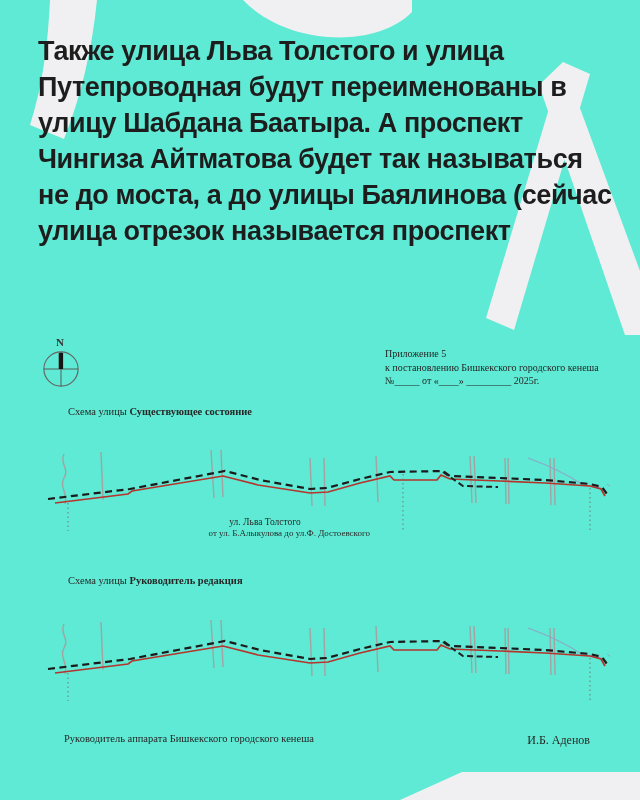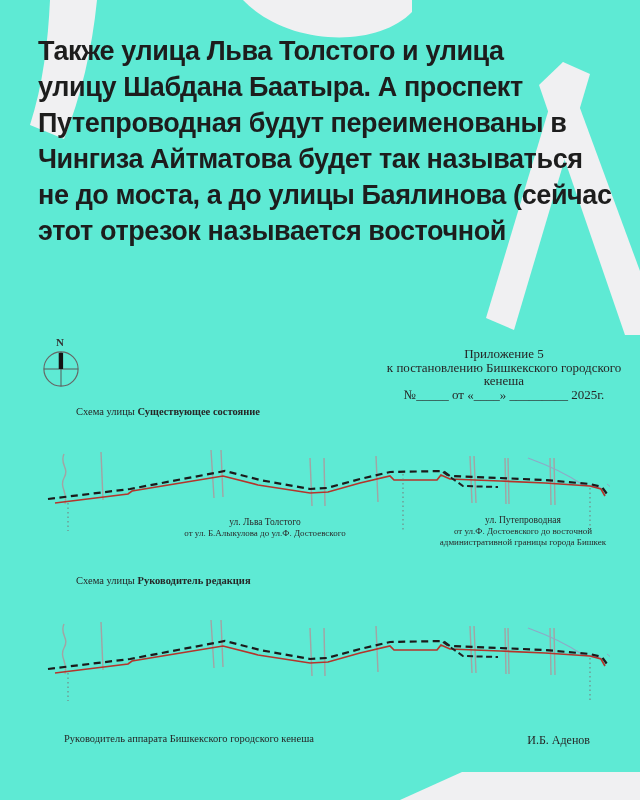--- a/index.html
+++ b/index.html
@@ -12,52 +12,52 @@
   .headline{position:absolute;left:38px;top:33px;width:575px;
             font-family:"Liberation Sans",sans-serif;font-weight:700;
             font-size:27px;line-height:36px;letter-spacing:-0.4px;color:#1d1d1d;}
 
   
   .doc{position:absolute;left:0;top:320px;width:640px;height:480px;color:#272727;}
   .doc .abs{position:absolute;}
   .compass-n{left:51px;top:-(0px);top:16px;width:18px;text-align:center;
              font-size:11px;font-weight:bold;color:#333;}
   .compass{left:42px;top:30px;width:38px;height:38px;}
-  .appendix{left:385px;top:27px;width:238px;font-size:13px;line-height:13.5px;color:#262626;text-align:center;}
-  .scheme-title{font-size:10.5px;color:#262626;white-space:nowrap;margin-left:8px;}
+  .appendix{left:385px;top:27px;width:238px;font-size:10px;line-height:13.5px;color:#262626;}
+  .scheme-title{font-size:10.5px;color:#262626;white-space:nowrap;}
   .scheme-title .bold{font-weight:bold;}
   .roadsvg{left:30px;width:580px;height:85px;}
   .cap{text-align:center;color:#2a2a2a;}
   .cap .name{font-weight:normal;font-size:9.5px;line-height:11px;white-space:nowrap;}
-  .cap .range{font-size:9px;line-height:10.5px;}
+  .cap .range{font-size:9px;line-height:10.5px;text-align:right;}
   .footer-left{left:64px;top:413px;font-size:10.5px;color:#262626;white-space:nowrap;}
   .footer-right{right:50px;top:413px;font-size:12px;color:#262626;white-space:nowrap;}
 </style>
 </head>
 <body>
 
 <div class="page">
 
   <svg class="wm-svg" width="640" height="800" viewBox="0 0 640 800">
     <g fill="#f0f0f2">
       <path d="M50,0 L97,0 C92,50 81,96 64,139 L30,125 C43,85 48,42 50,0 Z"></path>
       <path d="M243,0 C287,46 376,49 412,12 L412,0 Z"></path>
       <polygon points="563,62 590,74 514,330 486,318"></polygon>
       <polygon points="563,62 539,85 625,335 658,335 658,320"></polygon>
       <polygon points="400,800 462,772 640,772 640,800"></polygon>
     </g>
   </svg>
 
   <div class="headline">
     <div>Также улица Льва Толстого и улица</div>
+    <div>Путепроводная будут переименованы в</div>
     <div>улицу Шабдана Баатыра. А проспект</div>
-    <div>Путепроводная будут переименованы в</div>
     <div>Чингиза Айтматова будет так называться</div>
     <div>не до моста, а до улицы Баялинова (сейчас</div>
-    <div>этот отрезок называется восточной</div>
+    <div>улица отрезок называется проспект</div>
   </div>
 
   <div class="doc">
 
     <div class="abs compass-n">N</div>
     <svg class="abs compass" viewBox="0 0 40 40">
       <circle cx="20" cy="20" r="18" fill="none" stroke="#666" stroke-width="1.2"></circle>
       <line x1="20" y1="2" x2="20" y2="38" stroke="#555" stroke-width="1"></line>
       <line x1="2" y1="20" x2="38" y2="20" stroke="#555" stroke-width="1"></line>
       <rect x="17.6" y="3" width="4.6" height="17" fill="#141414"></rect>
@@ -109,25 +109,20 @@
       </defs>
       <use href="#road-core"></use>
 
       <path d="M373,26 V83" fill="none" stroke="#777" stroke-width="1" stroke-dasharray="1.5 3"></path>
     </svg>
 
     <div class="abs cap" style="left:160px;top:197px;width:210px;">
       <div class="name">ул. Льва Толстого</div>
       <div class="range">от ул. Б.Алыкулова до ул.Ф. Достоевского</div>
     </div>
-    <div class="abs cap" style="left:428px;top:195px;width:190px;">
-      <div class="name">ул. Путепроводная</div>
-      <div class="range">от ул.Ф. Достоевского до  восточной</div>
-      <div class="range">административной границы города Бишкек</div>
-    </div>
 
     <div class="abs scheme-title" style="left:68px;top:255px;">
       <span>Схема улицы</span>
       <span class="bold">Руководитель редакция</span>
     </div>
 
     <svg class="abs roadsvg" style="top:298px;" viewBox="0 0 580 85">
       <use href="#road-core"></use>
     </svg>
 

